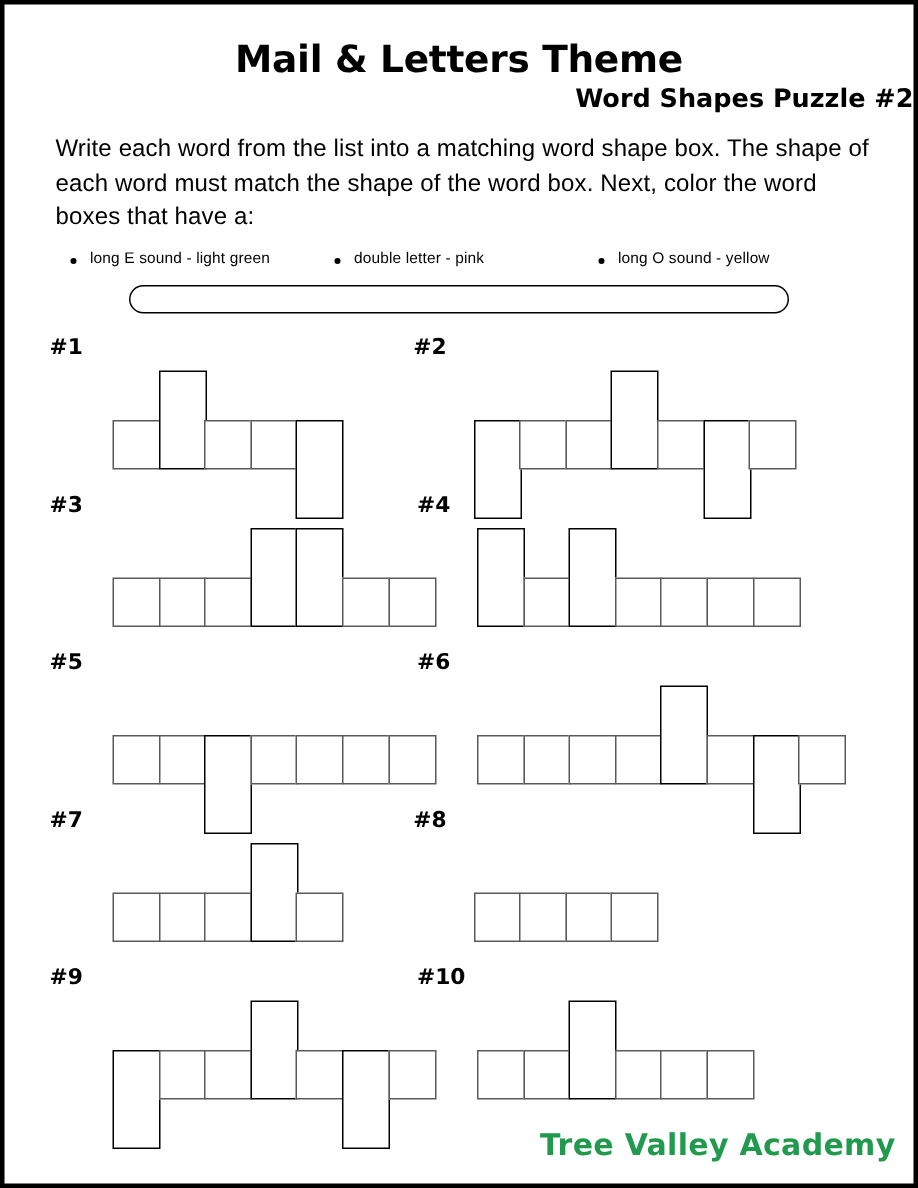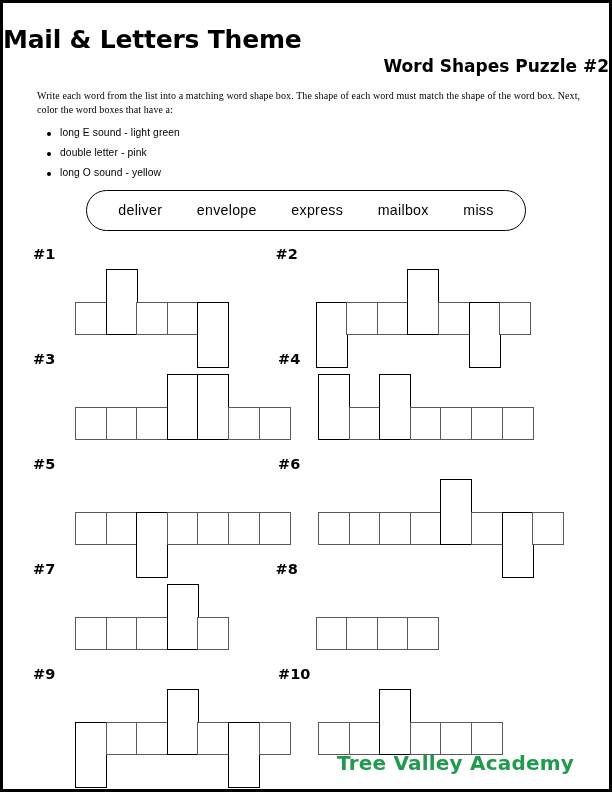--- a/index.html
+++ b/index.html
@@ -18,21 +18,21 @@
     box-sizing: border-box;
     width: 612px;
     height: 792px;
     border: 3px solid #000000;
     background: #ffffff;
     overflow: hidden;
   }
 
   
   .title-main {
-    text-align: left;
+    text-align: center;
     font-family: "DejaVu Sans", sans-serif;
     font-weight: bold;
     font-size: 25px;
     letter-spacing: -0.2px;
     color: #000;
     margin: 24px 0 0 0;
     line-height: 1.05;
   }
   .title-sub {
     text-align: right;
@@ -40,32 +40,32 @@
     font-weight: bold;
     font-size: 17px;
     color: #000;
     margin: 4px 0 0 0;
     line-height: 1.1;
   }
 
   
   .instructions {
     margin: 13px 22px 0 34px;
-    font-family: Liberation Serif, serif;
-    font-size: 10px;
+    font-family: Liberation Sans, sans-serif;
+    font-size: 16px;
     line-height: 1.42;
     color: #000;
     letter-spacing: 0.1px;
   }
 
   
   .bullet-grid {
     margin: 10px 44px 0 44px;
     display: grid;
-    grid-template-columns: 1fr;
+    grid-template-columns: 1fr 1fr 1fr;
     column-gap: 10px;
     row-gap: 9px;
   }
   .bullet-item {
     display: flex;
     align-items: flex-start;
     font-family: "Liberation Sans", sans-serif;
     font-size: 10.3px;
     color: #000;
     letter-spacing: 0.1px;
@@ -164,21 +164,21 @@
   }
   .shape-inner {
     display: flex;
     align-items: flex-start;
     margin-top: 33px;
   }
 
   
   .footer {
     position: absolute;
-    right: 35px;
+    right: 12px;
     bottom: 14px;
     font-family: "DejaVu Sans", sans-serif;
     font-weight: bold;
     font-size: 20px;
     letter-spacing: 0.2px;
   }
 </style>
 </head>
 <body>
 
@@ -199,27 +199,20 @@
       <span>double letter - pink</span>
     </div>
     <div class="bullet-item">
       <span class="bullet-dot"></span>
       <span>long O sound - yellow</span>
     </div>
   </div>
 
   <div class="wordbank-wrap">
     <div class="wordbank">
-      <div class="wordbank-row">
-        <span class="w">deliver</span>
-        <span class="w">envelope</span>
-        <span class="w">express</span>
-        <span class="w">mailbox</span>
-        <span class="w">miss</span>
-      </div>
     </div>
   </div>
 
   <div class="puzzles" id="puzzle-area">
       <div class="prow" style="height: 105px;">
         <div class="pcol-left">
           <div class="puzzle">
             <div class="puzzle-label">#1</div>
             <div class="shape">
               <div class="shape-indent" style="width: 42px;"></div>

